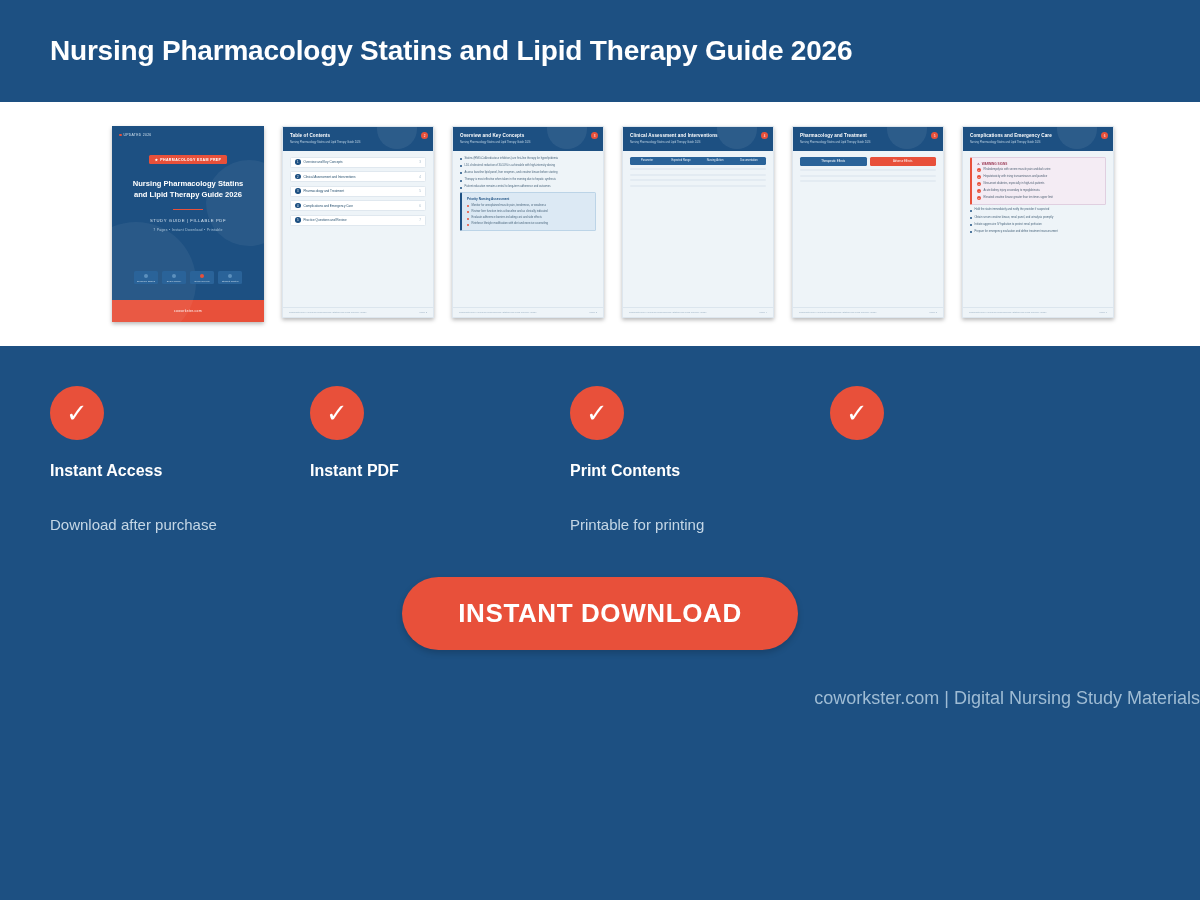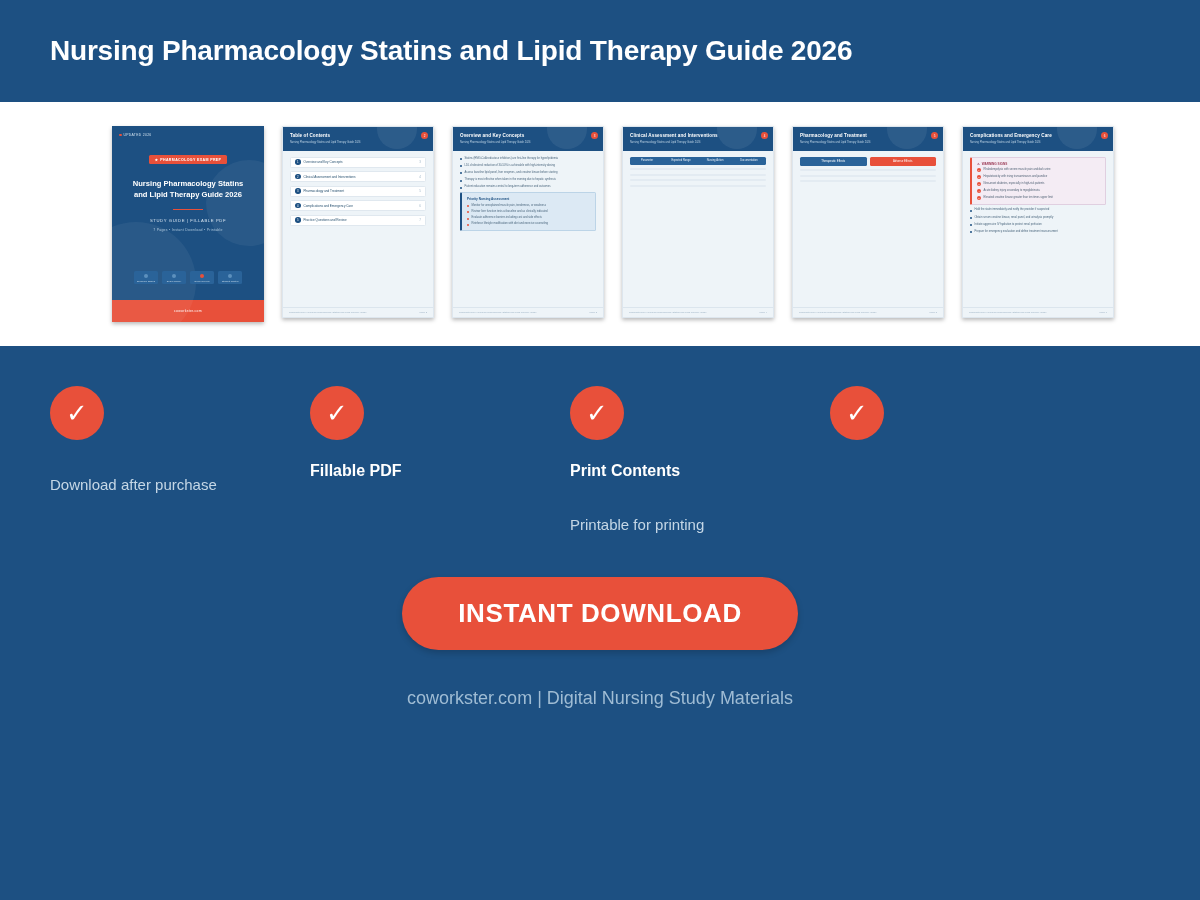--- a/index.html
+++ b/index.html
@@ -336,21 +336,21 @@
     font-weight: bold;
     letter-spacing: 0.6px;
     padding: 21px 56px;
     border: none;
     border-radius: 40px;
     cursor: pointer;
     box-shadow: 0 3px 6px rgba(0,0,0,0.18);
     text-align: center;
   }
   .footnote {
-    text-align: center;
+    text-align: right;
     margin-top: 38px;
     color: #9fbcd4;
     font-size: 18px;
   }
 </style>
 </head>
 <body>
 
 <div class="header">
   <h1>Nursing Pharmacology Statins and Lipid Therapy Guide 2026</h1>
@@ -610,25 +610,26 @@
         </div>
       </div>
     </div>
 
   </div>
 </div>
 
 <div class="features">
   <div class="feature">
     <div class="check">✓</div>
+    <h3>Instant Access</h3>
     <p>Download after purchase</p>
   </div>
   <div class="feature">
     <div class="check">✓</div>
-    <h3>Fillable PDF</h3>
+    <h3>Instant PDF</h3>
   </div>
   <div class="feature">
     <div class="check">✓</div>
     <h3>Print Contents</h3>
     <p>Printable for printing</p>
   </div>
   <div class="feature">
     <div class="check">✓</div>
   </div>
 </div>

